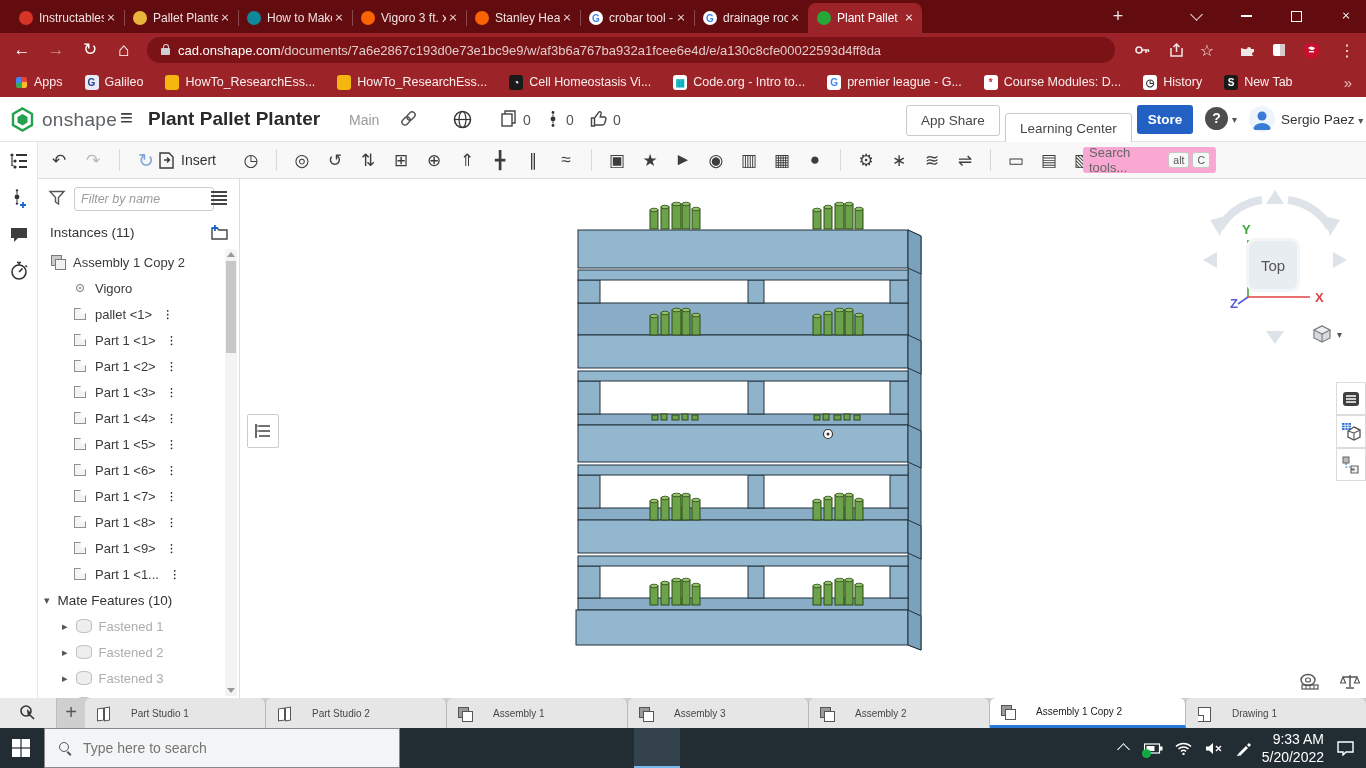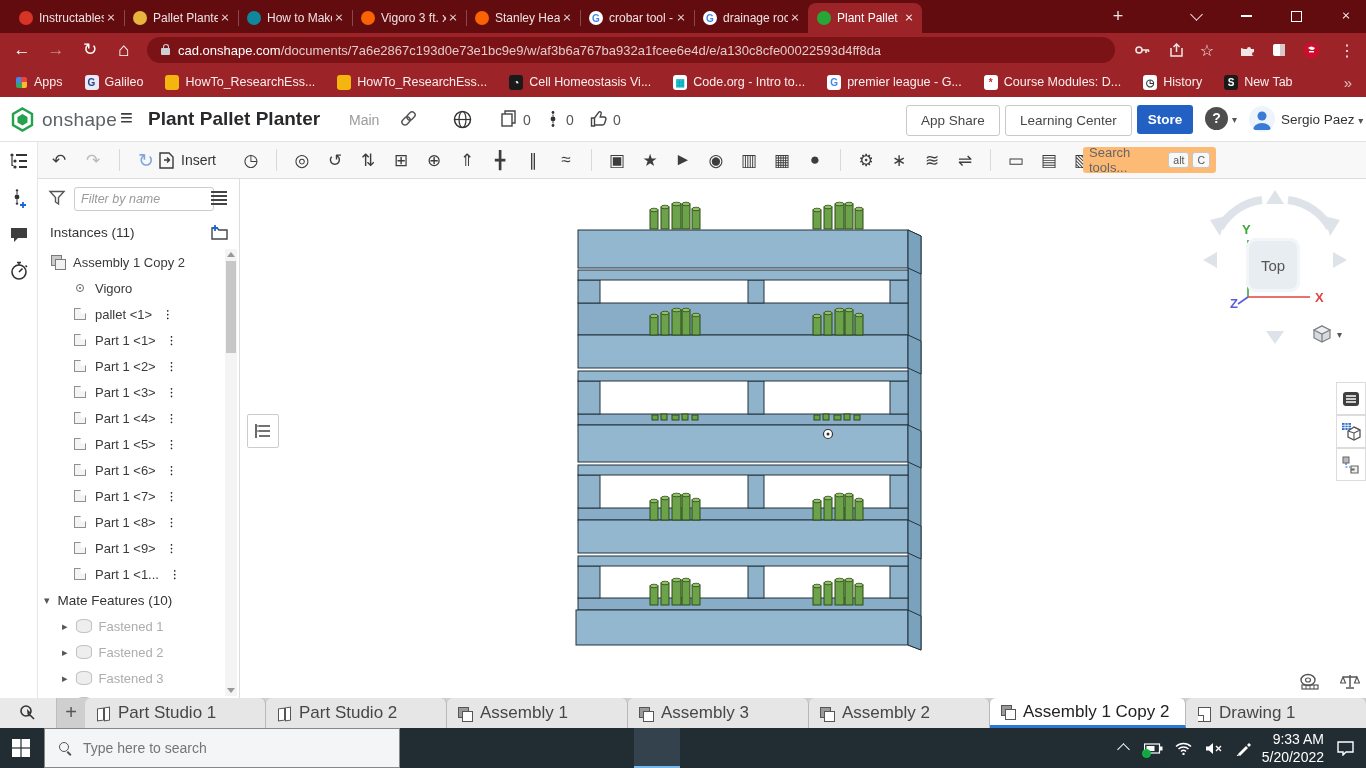--- a/index.html
+++ b/index.html
@@ -61,21 +61,21 @@
 
   
   #ostoolbar{position:absolute;left:0;top:142px;width:1366px;height:37px;background:#f8f8f8;border-bottom:1px solid #ddd;box-sizing:border-box;}
   #treetoggle{position:absolute;left:0;top:0;width:38px;height:37px;background:#fff;border-right:1px solid #e6e6e6;display:flex;align-items:center;justify-content:center;box-sizing:border-box;}
   .tbi{display:inline-flex;width:26px;height:26px;align-items:center;justify-content:center;font-size:17px;color:#3d3d3d;}
   .tbi.dim{color:#b9b9b9;} .tbi.accent{color:#7fa8dd;font-size:19px;}
   .tbi.sep{width:1px;height:22px;background:#d9d9d9;margin:0 5px;}
   #tbleft{position:absolute;left:46px;top:5px;display:flex;gap:8px;align-items:center;}
   #insertbtn{position:absolute;left:158px;top:5px;height:26px;display:flex;align-items:center;gap:6px;font-size:14px;color:#333;}
   #tbright{position:absolute;left:238px;top:5px;display:flex;gap:7px;align-items:center;}
-  #toolsearch{position:absolute;left:1083px;top:5px;width:133px;height:26px;background:#fdba74;border-radius:3px;display:flex;align-items:center;font-size:13px;color:#666;padding:0 6px;box-sizing:border-box;}
+  #toolsearch{position:absolute;left:1083px;top:5px;width:133px;height:26px;background:#f9a8d4;border-radius:3px;display:flex;align-items:center;font-size:13px;color:#666;padding:0 6px;box-sizing:border-box;}
   .kbd{font-size:10.5px;color:#555;background:#f8f8f8;border:1px solid #c7c7c7;border-radius:3px;padding:1px 4px;margin-left:3px;}
 
   
   #main{position:absolute;left:0;top:179px;width:1366px;height:519px;background:#fff;}
   #leftstrip{position:absolute;left:0;top:0;width:38px;height:519px;background:#fff;border-right:1px solid #e6e6e6;box-sizing:border-box;}
   .stripic{position:absolute;left:7px;width:24px;height:24px;display:flex;align-items:center;justify-content:center;}
   #panel{position:absolute;left:38px;top:0;width:202px;height:519px;background:#fff;border-right:1px solid #ddd;box-sizing:border-box;overflow:hidden;}
   #filterinput{position:absolute;left:36px;top:8px;width:126px;height:22px;border:1px solid #ccc;border-radius:3px;font-size:12.5px;font-style:italic;color:#444;padding:0 6px;outline:none;}
   #filterinput::placeholder{color:#9b9b9b;}
   #insthdr{position:absolute;left:12px;top:46px;font-size:13.5px;color:#333;}
@@ -112,21 +112,21 @@
   #vcface{position:absolute;left:56px;top:54px;width:54px;height:54px;border-radius:10px;background:#e8edf2;box-shadow:inset 0 0 0 3px #f3f6f9;display:flex;align-items:center;justify-content:center;font-size:15px;color:#555;}
   
   .flyic{position:absolute;left:1096px;width:30px;height:33px;background:#fff;border:1px solid #dcdcdc;display:flex;align-items:center;justify-content:center;box-sizing:border-box;}
   .vpic{position:absolute;width:26px;height:22px;display:flex;align-items:center;justify-content:center;}
 
   
   #doctabs{position:absolute;left:0;top:698px;width:1366px;height:30px;background:#cfcfcf;}
   #dtsearch{position:absolute;left:0;top:0;width:57px;height:30px;background:#e9e9e9;border-right:1px solid #bdbdbd;display:flex;align-items:center;justify-content:center;box-sizing:border-box;}
   #dtplus{position:absolute;left:57px;top:0;width:28px;height:30px;color:#555;font-size:20px;text-align:center;line-height:28px;}
   #dtabs{position:absolute;left:85px;top:0;height:30px;display:flex;}
-  .dtab{width:181px;height:30px;background:#e6e6e6;border-right:1px solid #b9b9b9;border-radius:6px 6px 0 0;display:flex;align-items:center;padding-left:10px;font-size:17px;color:#474747;box-sizing:border-box;}
+  .dtab{width:181px;height:30px;background:#e6e6e6;border-right:1px solid #b9b9b9;border-radius:6px 6px 0 0;display:flex;align-items:center;padding-left:10px;font-size:10px;color:#474747;box-sizing:border-box;gap:13px;}
   .dtab.active{width:196px;background:#fff;border-bottom:3px solid var(--tab_blue);color:#222;}
   .dti{width:16px;height:15px;position:relative;margin-right:7px;flex:0 0 16px;}
   .dti.ps::before{content:"";position:absolute;left:2px;top:2px;width:5px;height:11px;border:1px solid #555;background:#fff;transform:skewY(-8deg);}
   .dti.ps::after{content:"";position:absolute;left:9px;top:1px;width:4px;height:12px;border:1px solid #555;background:#fff;transform:skewY(-8deg);}
   .dti.asm::before{content:"";position:absolute;left:1px;top:1px;width:9px;height:9px;background:#9a9a9a;border:1px solid #555;}
   .dti.asm::after{content:"";position:absolute;left:5px;top:5px;width:9px;height:9px;background:#fdfdfd;border:1px solid #555;}
   .dti.dwg::before{content:"";position:absolute;left:2px;top:1px;width:11px;height:13px;border:1px solid #555;background:#fff;}
   .dti.dwg::after{content:"";position:absolute;left:2px;top:9px;width:5px;height:5px;border-right:1px solid #555;border-top:1px solid #555;background:#fff;}
 
   
@@ -374,21 +374,21 @@
         </svg>
     </div>
     <div class="cnt" style="left:566px;">0</div>
     <div class="hdric" style="left:590px;">
       <svg width="18" height="18" viewBox="0 0 18 18">
           <path d="M1.5,8 v8 h3 v-8 z M4.5,15 h8 c1,0 2,-.8 2.2,-1.8 l1.2,-4 c.3,-1 -.5,-2.2 -1.7,-2.2 h-4 l1,-3.6 c.3,-1.2 -1.6,-2.3 -2.4,-1.2 L4.5,8 z" fill="none" stroke="#444" stroke-width="1.4"></path>
         </svg>
     </div>
     <div class="cnt" style="left:613px;">0</div>
     <div class="osbtn" style="left:906px;">App Share</div>
-    <div class="osbtn" style="left:1005px;">Learning Center</div>
+    <div class="osbtn" style="left:1005px;margin-top:8px;">Learning Center</div>
     <div id="sharebtn">Store</div>
     <div id="helpbtn">?</div>
     <div class="abs caret" style="left:1232px;top:17px;">▾</div>
     <div id="avatar">
       <svg width="26" height="26" viewBox="0 0 26 26">
           <circle cx="13" cy="10" r="4.5" fill="#3a7bd5"></circle>
           <path d="M4,24 a9,7 0 0 1 18,0 z" fill="#3a7bd5"></path>
         </svg>
     </div>
     <div id="username"><span>Sergio Paez</span> <span class="caret">▾</span></div>

